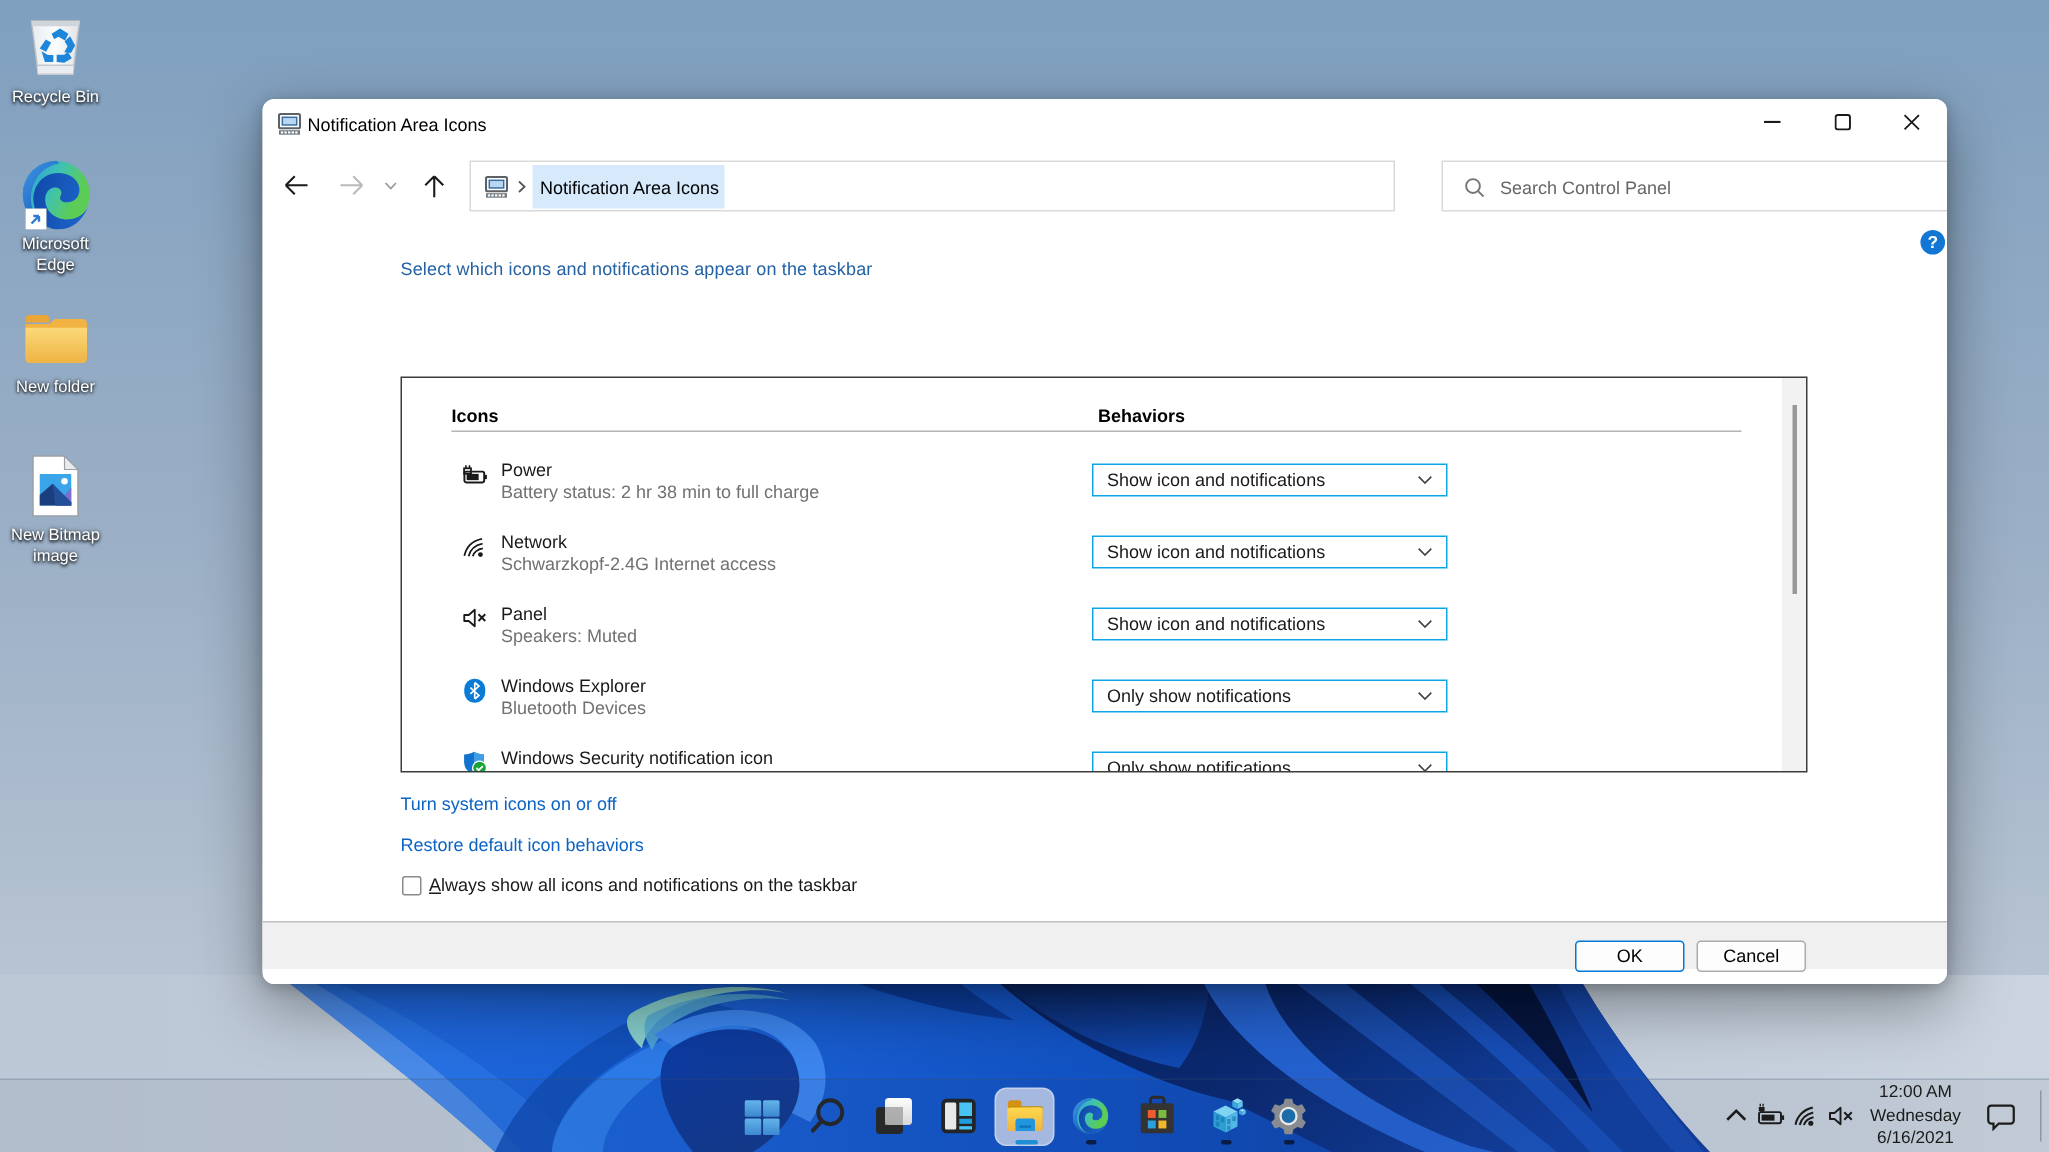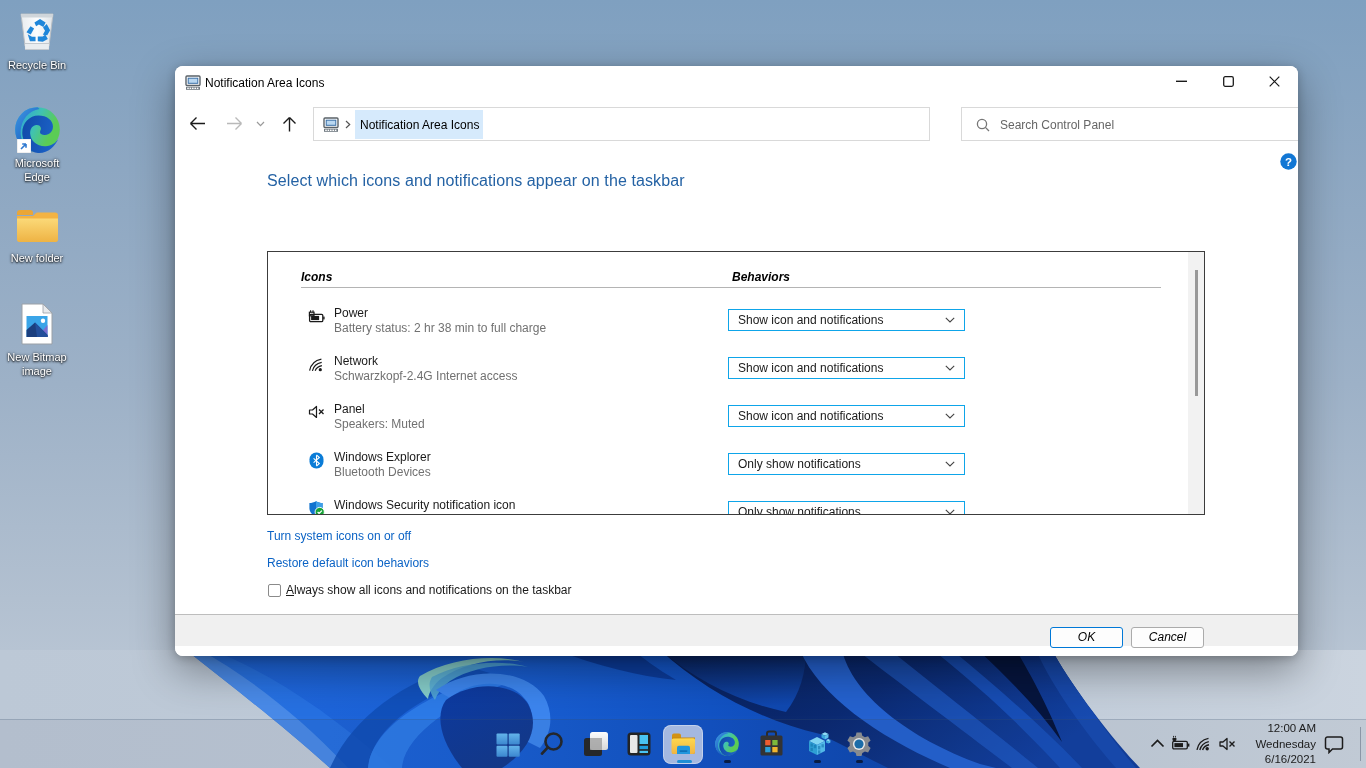--- a/index.html
+++ b/index.html
@@ -20,45 +20,45 @@
   #titlebar { position:absolute; left:0; top:0; width:100%; height:34px; background:#fff; }
   .title-text { position:absolute; left:30px; top:10px; font-size:12px; color:#000; }
   #navrow { position:absolute; left:0; top:34px; width:100%; height:48px; background:#fff; }
   .navglyph { position:absolute; }
   .bar { position:absolute; top:7px; height:34px; background:#fff; border:1px solid #d9d9d9; }
   #addrbar { left:138px; width:617px; }
   #searchbar { left:786px; width:340px;padding-left:44px; }
   .crumbsel { position:absolute; left:41px; top:2px; height:29px; width:128px; background:#d6eafc; }
   .crumbtext { position:absolute; left:5px; top:8px; font-size:12px; color:#000; white-space:nowrap; }
   #content { position:absolute; left:0; top:82px; width:100%; height:508px; background:#fff; }
-  h1.head { position:absolute; left:92px; top:106px; font-size:16px; font-weight:400; color:#2462a4; letter-spacing:.1px; }
+  h1.head { position:absolute; left:92px; top:106px; font-size:12px; font-weight:400; color:#2462a4; letter-spacing:.1px; }
   .para { position:absolute; left:92px; top:139px; width:940px; font-size:12px; line-height:15.5px; color:#1a1a1a; }
   #listbox { position:absolute; left:92px; top:185px; width:938px; height:264px; border:1px solid #3c3c3c; background:#fff; overflow:hidden; }
-  .colhead { position:absolute; top:18px; font-size:12px; font-weight:bold; color:#000;font-style:italic; }
+  .colhead { position:absolute; top:18px; font-size:12px; font-weight:bold; color:#000; }
   .headline { position:absolute; left:33px; top:35px; width:860px; height:1px; background:#b4b4b4; }
   .rowtitle { position:absolute; left:66px; font-size:12px; color:#1a1a1a; white-space:nowrap;text-align:center; }
   .rowsub { position:absolute; left:66px; font-size:12px; color:#717171; white-space:nowrap;text-align:center; }
   .rowicon { position:absolute; left:40px; width:17px; height:17px; }
   .dd { position:absolute; left:460px; width:237px; height:22px; border:1px solid #0ea5e9; background:#fff; }
   .ddtext { position:absolute; left:9px; top:3px; font-size:12px; color:#1a1a1a; white-space:nowrap; }
   .ddchev { position:absolute; right:9px; top:7px; }
   #vsb { position:absolute; right:0; top:0; width:16px; height:262px; background:#f2f2f2; }
   #vsbthumb { position:absolute; left:7px; top:18px; width:3px; height:126px; background:#999; }
   .link { position:absolute; left:92px; font-size:12px; color:#0b63c5; }
   .cb { position:absolute; left:93px; top:518px; width:13px; height:13px; border:1px solid #8a8a8a; border-radius:2px; background:#fff; }
   .cblabel { position:absolute; left:111px; top:517px; font-size:12px; color:#1a1a1a; }
-  #footer { position:absolute; left:0; top:548px; width:100%; height:32px; background:#f0f0f0; border-top:1px solid #bdbdbd;font-style:italic; }
+  #footer { position:absolute; left:0; top:548px; width:100%; height:32px; background:#f0f0f0; border-top:1px solid #bdbdbd; }
   .btn { position:absolute; top:12px; width:73px; height:21px; border-radius:3px; background:#fdfdfd; font-size:12px;
     color:#000; text-align:center; line-height:19px; }
   
   #tbline { position:absolute; left:0; top:719px; width:1366px; height:1px; background:rgba(55,75,105,.28); }
   #tboverlay { position:absolute; left:0; top:720px; width:1366px; height:48px; background:rgba(12,22,48,.05); }
   .tbicon { position:absolute; top:732px; }
   .runpill { position:absolute; top:760px; width:7px; height:3px; border-radius:2px; background:rgba(8,18,40,.8); }
-  #clock { position:absolute; left:1238px; top:721px; width:78px; text-align:right; font-size:11.5px; line-height:15.7px; color:#1b1b1b; }
+  #clock { position:absolute; left:1238px; top:721px; width:78px; text-align:center; font-size:11.5px; line-height:15.7px; color:#1b1b1b; }
 </style>
 </head>
 <body>
 <div id="desktop"></div>
 <svg id="bloom" viewBox="0 0 1366 118" preserveAspectRatio="none">
   <defs>
     <linearGradient id="bgBase" x1="0" y1="0" x2="1" y2="0">
       <stop offset="0" stop-color="#2068de"></stop>
       <stop offset="0.3" stop-color="#1a60d4"></stop>
       <stop offset="0.55" stop-color="#1253c4"></stop>

